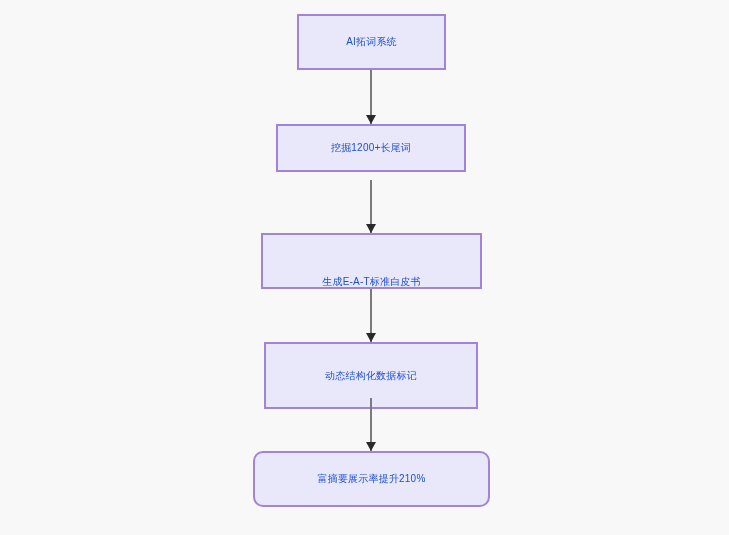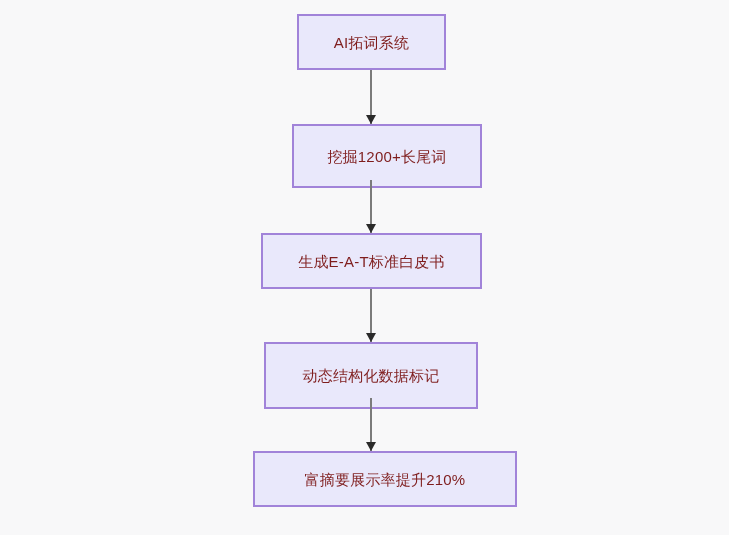--- a/index.html
+++ b/index.html
@@ -20,22 +20,22 @@
   }
   .node {
     position: absolute;
     box-sizing: border-box;
     background: #e9e8fb;
     border: 2px solid #a183d9;
     border-radius: 0px;
     display: flex;
     align-items: center;
     justify-content: center;
-    color: #7f1d1d;
-    font-size: 15px;
+    color: #1d4ed8;
+    font-size: 10px;
     line-height: 1;
     letter-spacing: 0.2px;
     white-space: nowrap;
   }
   .node-label {
     display: block;
     padding: 0 2px;
   }
   .edge {
     position: absolute;
@@ -61,33 +61,33 @@
 </style>
 </head>
 <body>
 
 <div id="flowchart">
 
   <div class="node" style="left:297px; top:14px; width:149px; height:56px;">
     <span class="node-label">AI拓词系统</span>
   </div>
 
-  <div class="node" style="left:292px; top:124px; width:190px; height:64px;">
+  <div class="node" style="left:276px; top:124px; width:190px; height:48px;">
     <span class="node-label">挖掘1200+长尾词</span>
   </div>
 
-  <div class="node" style="left:261px; top:233px; width:221px; height:56px;">
+  <div class="node" style="left:261px; top:233px; width:221px; height:56px;align-items:flex-end;">
     <span class="node-label">生成E-A-T标准白皮书</span>
   </div>
 
   <div class="node" style="left:264px; top:342px; width:214px; height:67px;">
     <span class="node-label">动态结构化数据标记</span>
   </div>
 
-  <div class="node" style="left:253px; top:451px; width:264px; height:56px;">
+  <div class="node" style="left:253px; top:451px; width:237px; height:56px;border-radius:10px;">
     <span class="node-label">富摘要展示率提升210%</span>
   </div>
 
   <div class="edge" style="left:370px; top:70px;">
     <div class="edge-line" style="height:54px;"></div>
     <div class="edge-head" style="top:45px;"></div>
   </div>
 
   <div class="edge" style="left:370px; top:180px;">
     <div class="edge-line" style="height:53px;"></div>

